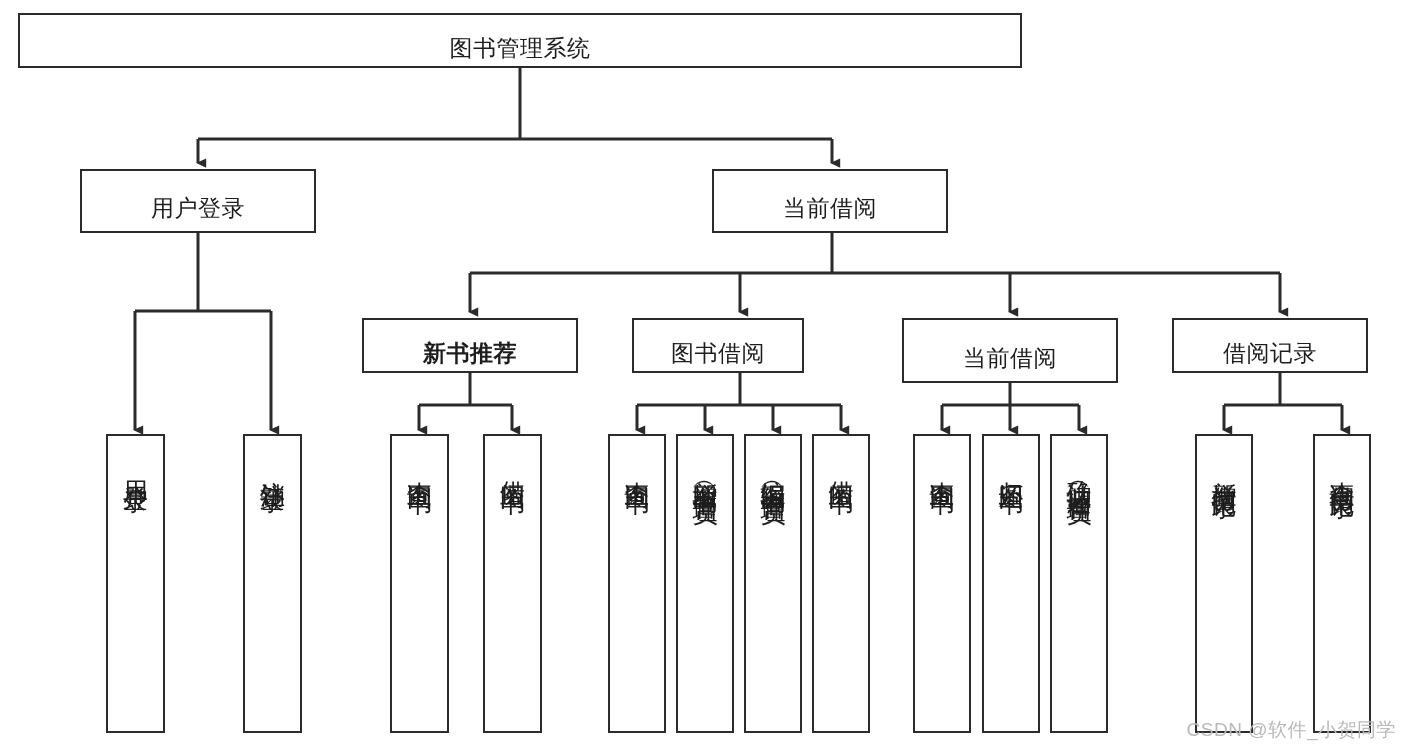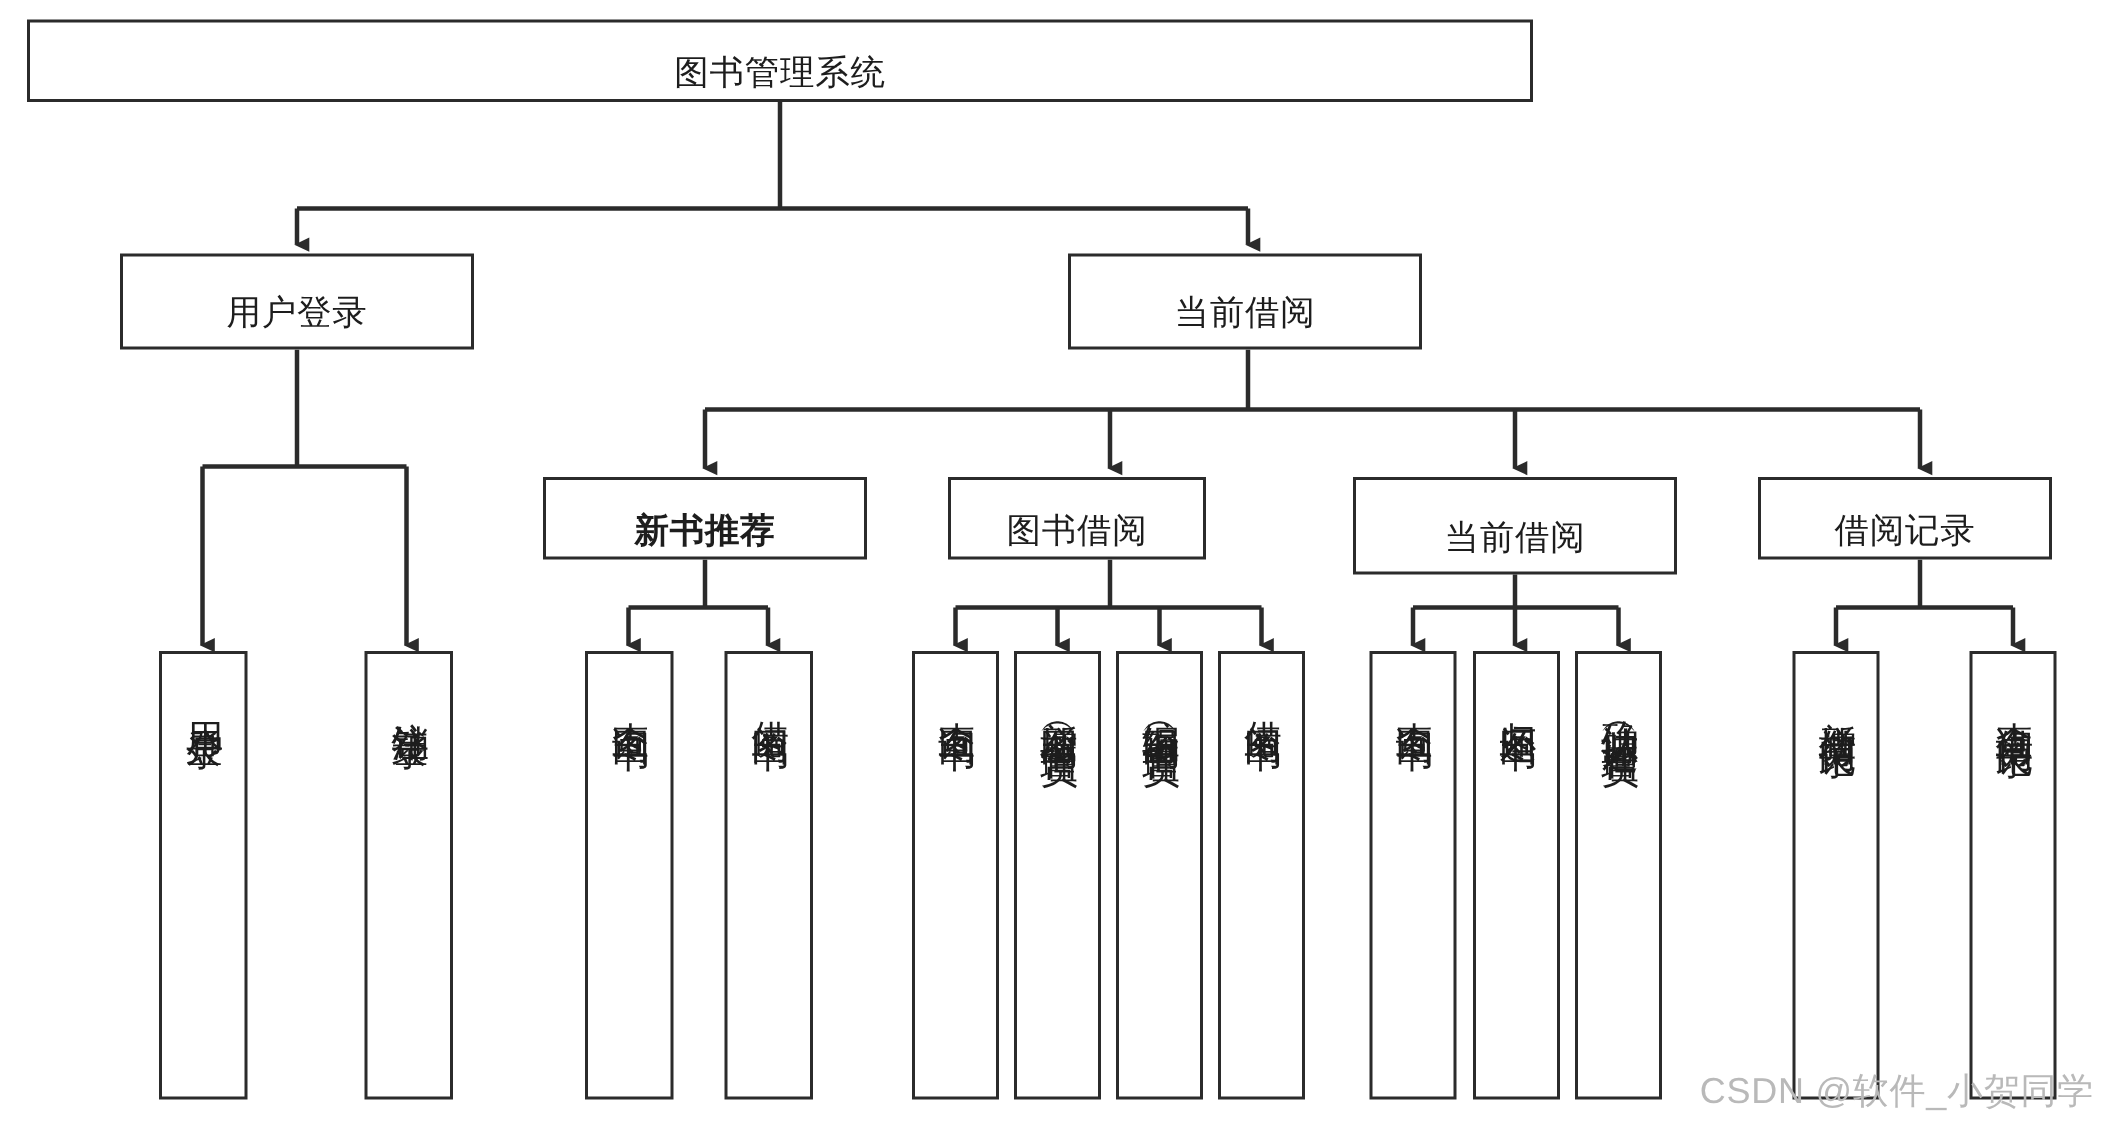--- a/index.html
+++ b/index.html
@@ -55,21 +55,21 @@
     writing-mode: vertical-rl;
     text-orientation: upright;
     font-size: 25px;
     letter-spacing: 3px;
     line-height: 1;
   }
   #watermark {
     position: absolute;
     right: 9px;
     bottom: 4px;
-    font-size: 24px;
+    font-size: 19px;
     color: #b9b9b9;
     letter-spacing: 0.5px;
     z-index: 5;
     user-select: none;
   }
 </style>
 </head>
 <body>
 
 <div id="canvas">

